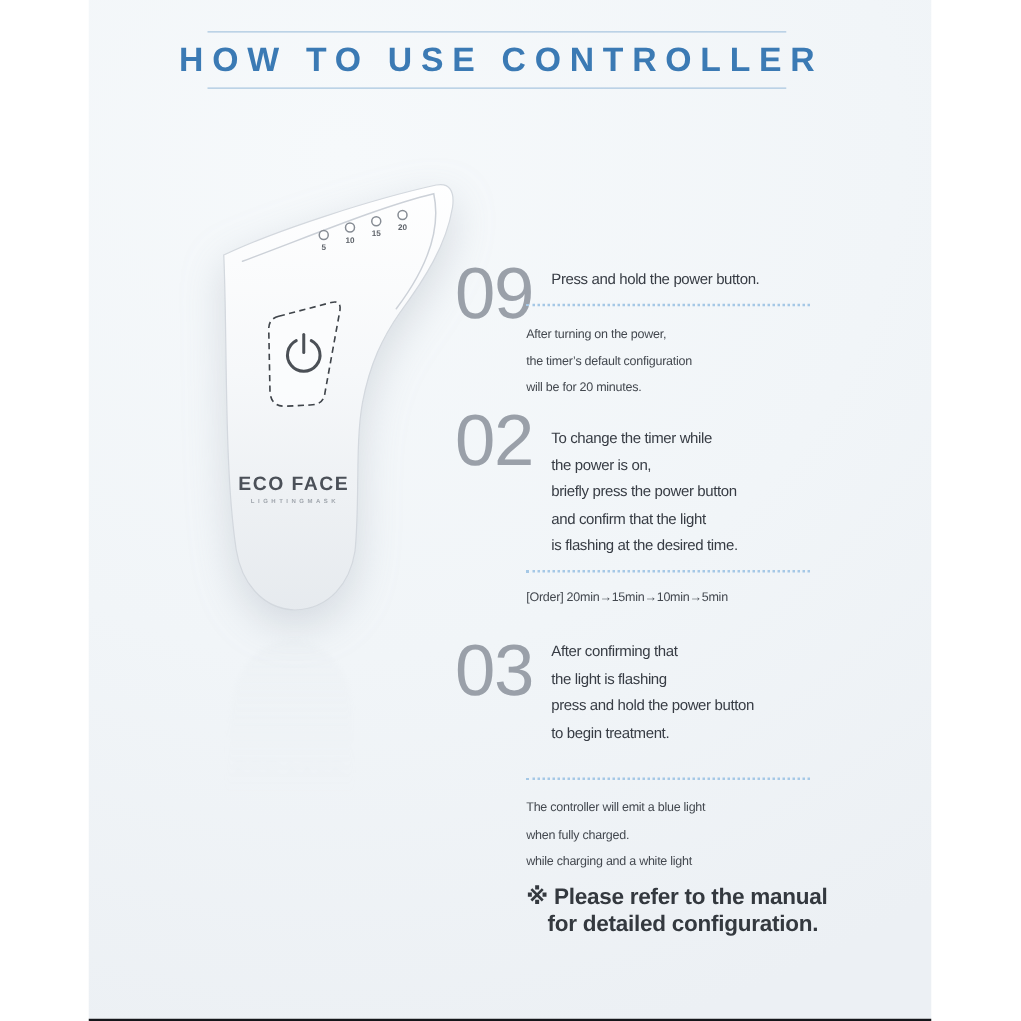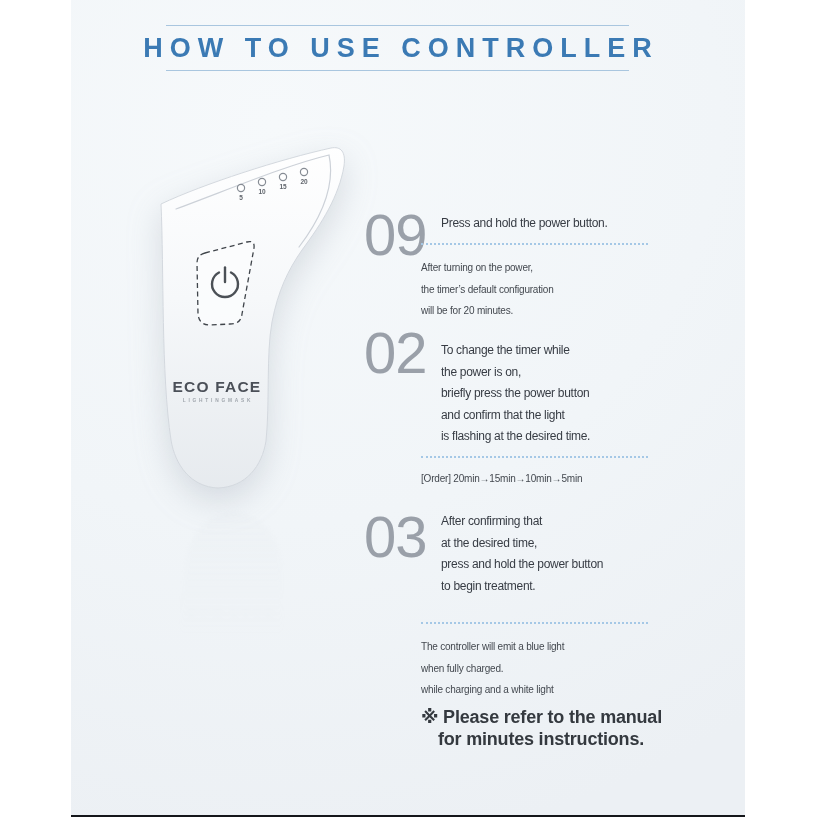--- a/index.html
+++ b/index.html
@@ -18,21 +18,21 @@
     position:absolute;left:95px;top:25px;width:463px;height:44px;
     border-top:1px solid #a9c6df;border-bottom:1px solid #a9c6df;
     display:flex;align-items:center;justify-content:center;
   }
   .title-text{
     font-size:27px;font-weight:700;color:#3b7ab4;
     letter-spacing:7px;text-indent:7px;white-space:nowrap;
   }
   
   .device{
-    position:absolute;left:64px;top:130px;width:230px;height:370px;
+    position:absolute;left:82px;top:130px;width:230px;height:370px;
     filter:drop-shadow(0 12px 16px rgba(135,148,162,0.28));
     text-decoration:underline;
   }
   .reflection{
     position:absolute;left:79px;top:500px;width:230px;height:185px;
     opacity:0.09;filter:blur(2px);overflow:hidden;
     -webkit-mask-image:linear-gradient(180deg,#000 0%,transparent 75%);
     mask-image:linear-gradient(180deg,#000 0%,transparent 75%);
   }
   .reflection svg{transform:scaleY(-1);}
@@ -135,28 +135,28 @@
     <div>is flashing at the desired time.</div>
   </div>
   <div class="dotted" style="left:350px;top:456px"></div>
   <div class="bodytxt" style="left:350px;top:468px">
     <div>[Order] 20min→15min→10min→5min</div>
   </div>
 
   <div class="step-num" style="left:293px;top:508px">03</div>
   <div class="heading" style="left:350px;top:511px">
     <div>After confirming that</div>
-    <div>at the desired time,</div>
+    <div>the light is flashing</div>
     <div>press and hold the power button</div>
     <div>to begin treatment.</div>
   </div>
   <div class="dotted" style="left:350px;top:622px"></div>
   <div class="bodytxt" style="left:350px;top:636px">
     <div>The controller will emit a blue light</div>
     <div>when fully charged.</div>
     <div>while charging and a white light</div>
   </div>
   <div class="notetxt" style="left:350px;top:707px">
     <div>※ Please refer to the manual</div>
-    <div class="indent">for minutes instructions.</div>
+    <div class="indent">for detailed configuration.</div>
   </div>
 
 </div>
 
 </body></html>

